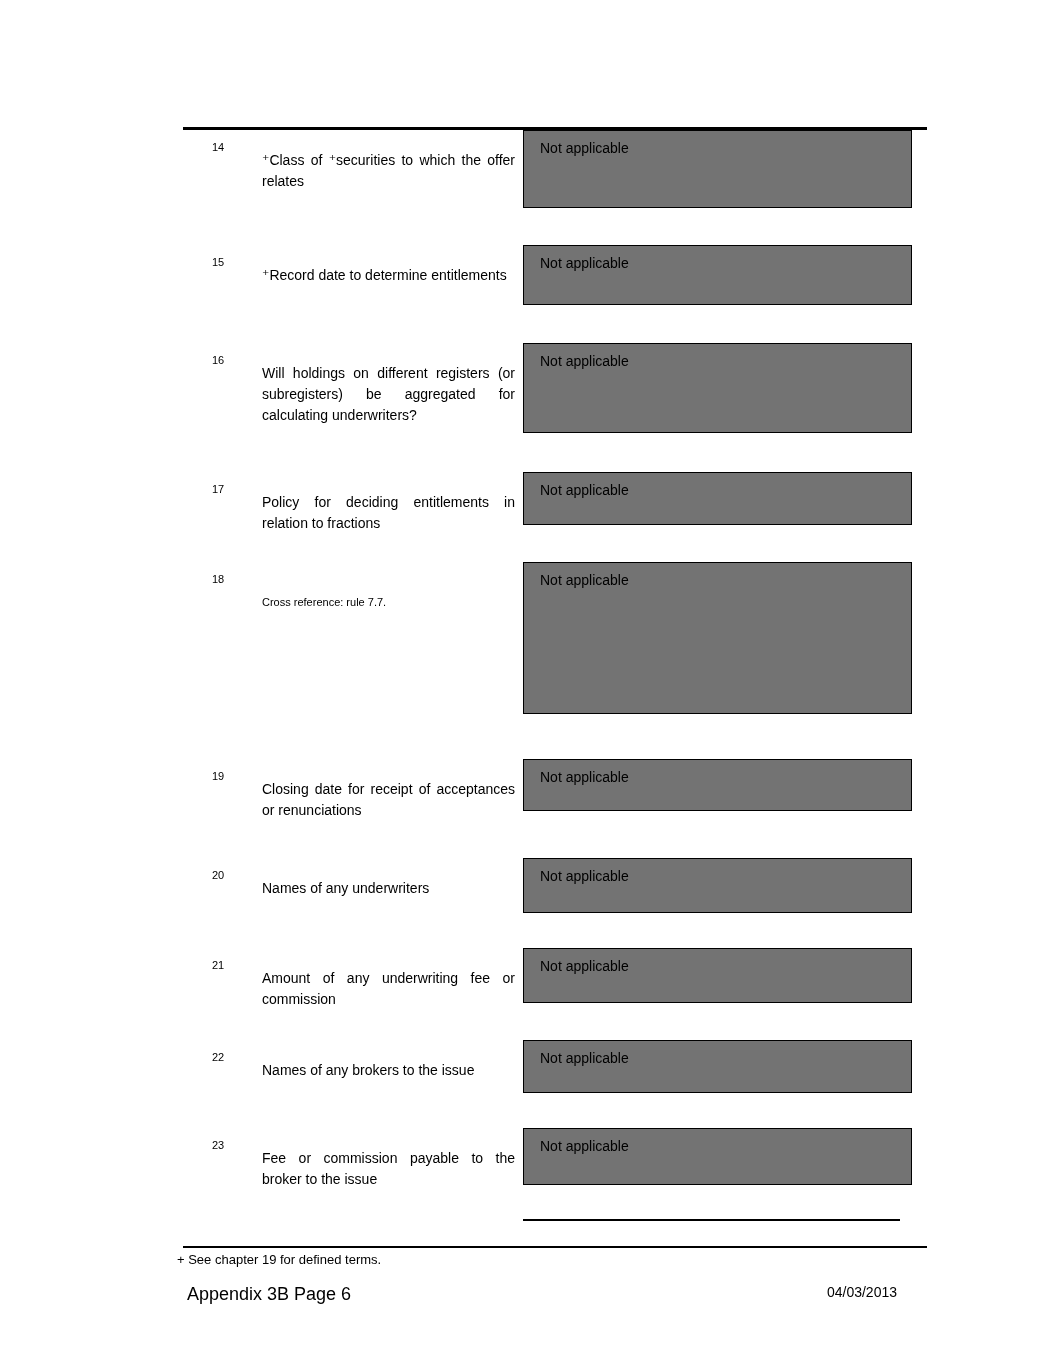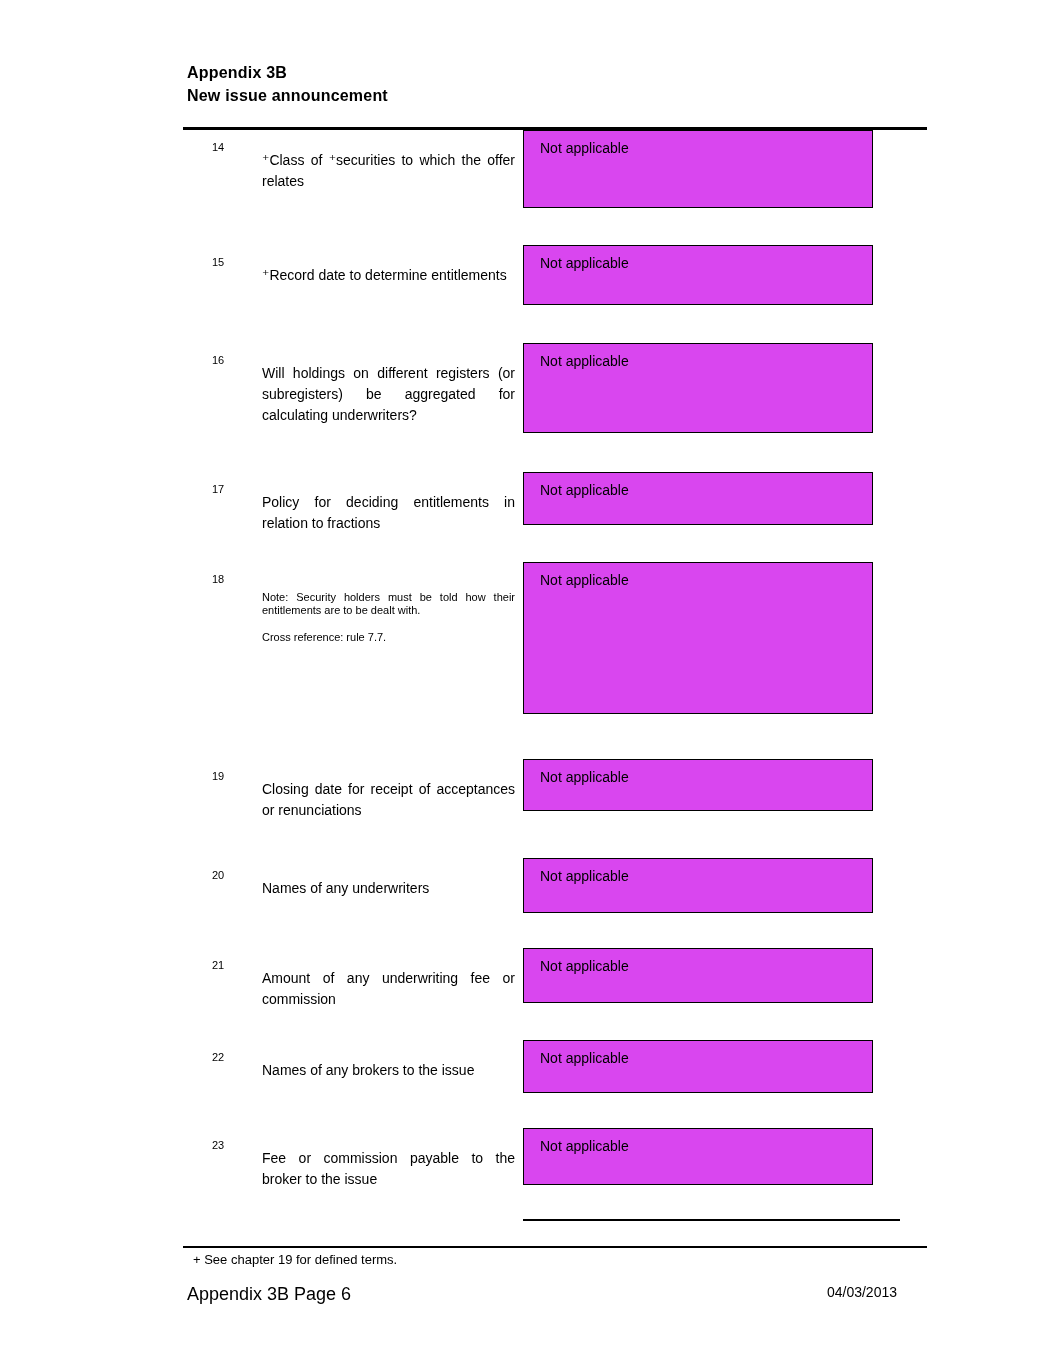--- a/index.html
+++ b/index.html
@@ -51,24 +51,24 @@
     margin-top: 9px;
     font-size: 11px;
     line-height: 13px;
     text-align: justify;
     text-align-last: left;
   }
   .q-crossref { margin-top: 14px; }
   .box {
     position: absolute;
     left: 523px;
-    width: 350px;
+    width: 389px;
     border: 1px solid #000000;
     box-sizing: border-box;
-    background: #d946ef;
+    background: #737373;
   }
   .answer {
     padding: 9px 12px 0 16px;
     font-size: 14px;
   }
   .sig-line {
     position: absolute;
     left: 523px;
     top: 1219px;
     width: 377px;
@@ -78,21 +78,21 @@
   .footnote-rule {
     position: absolute;
     left: 183px;
     top: 1246px;
     width: 744px;
     height: 2px;
     background: #000000;
   }
   .footnote {
     position: absolute;
-    left: 193px;
+    left: 177px;
     top: 1252px;
     font-size: 13px;
   }
   .footer-label {
     position: absolute;
     left: 187px;
     top: 1284px;
     font-size: 18px;
   }
   .footer-date {
@@ -102,24 +102,20 @@
     width: 197px;
     text-align: right;
     font-size: 14px;
   }
 </style>
 </head>
 <body>
 
 <div class="page">
 
-  <div class="doc-header">
-    <div>Appendix 3B</div>
-    <div>New issue announcement</div>
-  </div>
 
   <div class="header-rule"></div>
 
   <div class="item" style="top:130px">
     <div class="num">14</div>
     <div class="question">⁺Class of ⁺securities to which the offer relates</div>
     <div class="box" style="height:78px">
       <div class="answer">Not applicable</div>
     </div>
   </div>
@@ -144,21 +140,20 @@
     <div class="num">17</div>
     <div class="question">Policy for deciding entitlements in relation to fractions</div>
     <div class="box" style="height:53px">
       <div class="answer">Not applicable</div>
     </div>
   </div>
 
   <div class="item" style="top:562px">
     <div class="num">18</div>
     <div class="question">
-      <div class="q-note">Note: Security holders must be told how their entitlements are to be dealt with.</div>
       <div class="q-note q-crossref">Cross reference: rule 7.7.</div>
     </div>
     <div class="box" style="height:152px">
       <div class="answer">Not applicable</div>
     </div>
   </div>
 
   <div class="item" style="top:759px">
     <div class="num">19</div>
     <div class="question">Closing date for receipt of acceptances or renunciations</div>

